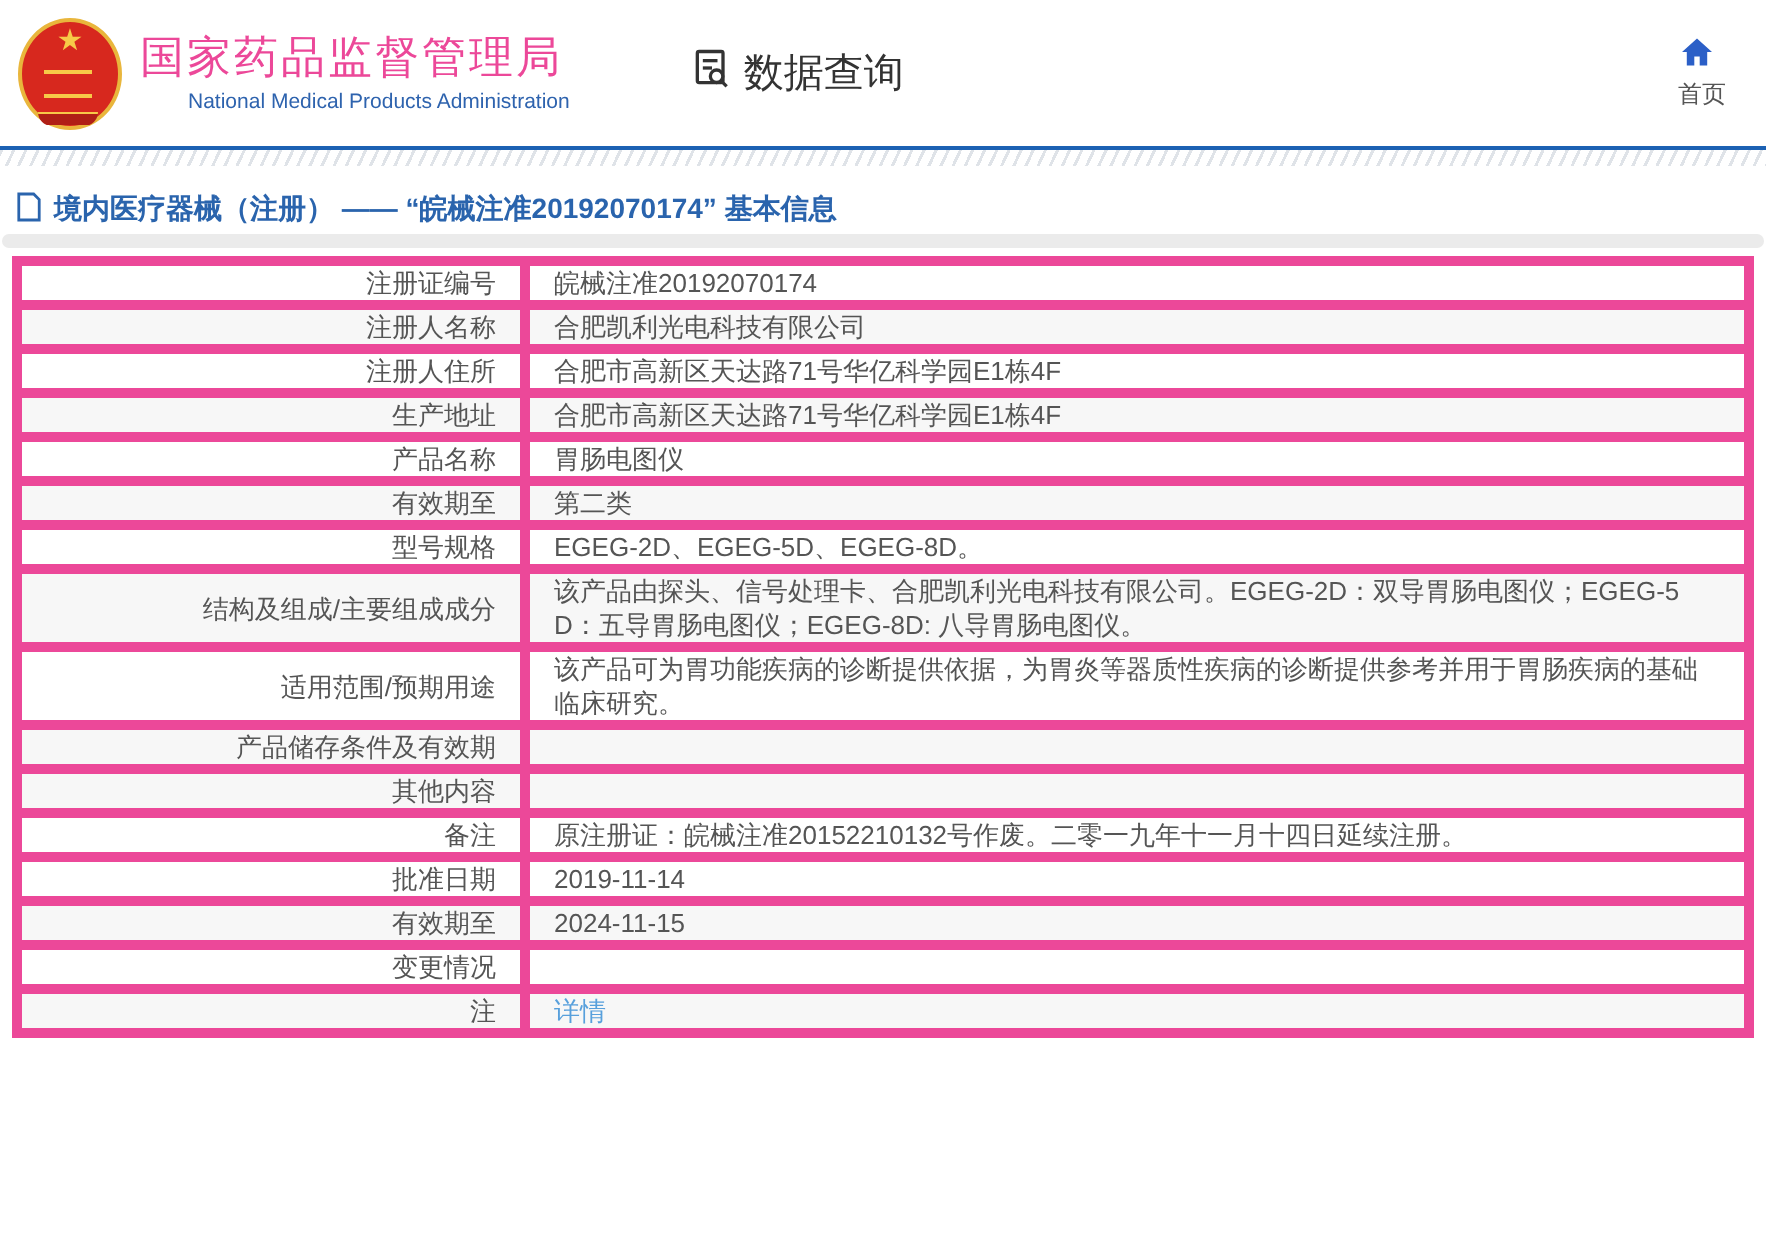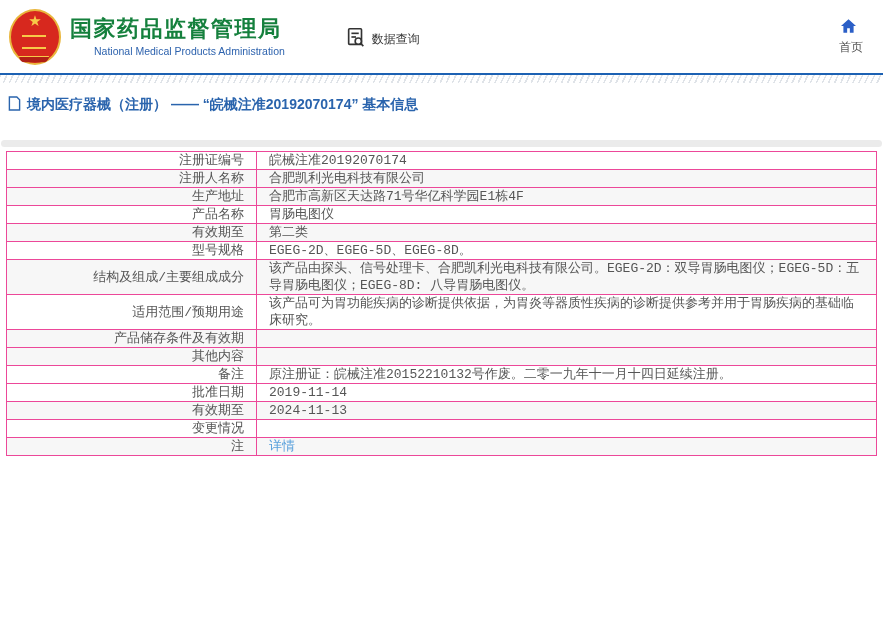--- a/index.html
+++ b/index.html
@@ -9,38 +9,38 @@
     -webkit-font-smoothing:antialiased;
   }
   
   .header{height:73px;display:flex;align-items:center;padding:0 20px 0 9px;box-sizing:border-box;}
   .emblem{width:52px;height:56px;position:relative;flex:0 0 auto;}
   .emblem .disc{position:absolute;inset:0;border-radius:50%;background:#d7281e;border:2px solid #e9b63c;box-sizing:border-box;}
   .emblem .star{position:absolute;top:4px;left:0;right:0;text-align:center;color:#f7c948;font-size:15px;line-height:15px;}
   .emblem .gate{position:absolute;left:13px;top:26px;width:24px;height:10px;border-top:2px solid #f7c948;border-bottom:2px solid #f7c948;}
   .emblem .ribbon{position:absolute;left:10px;bottom:2px;width:30px;height:6px;background:#b01f16;border-radius:0 0 10px 10px;border-top:1px solid #f7c948;}
   .org{margin-left:9px;}
-  .org-zh{font-size:22px;font-weight:bold;color:#15803d;letter-spacing:1.5px;line-height:26px;}
+  .org-zh{font-size:22px;font-weight:normal;color:#ec4899;letter-spacing:1.5px;line-height:26px;}
   .org-en{font-size:10.5px;color:#2e63ae;margin-top:3px;padding-left:24px;}
-  .nav-query{display:flex;align-items:flex-end;gap:5px;margin-left:60px;font-size:12px;color:#333;cursor:pointer;}
+  .nav-query{display:flex;align-items:flex-start;gap:5px;margin-left:60px;font-size:20px;color:#333;cursor:pointer;}
   .nav-query svg{display:block;}
   .top-links{margin-left:auto;display:flex;gap:30px;}
   .top-link{display:flex;flex-direction:column;gap:4px;font-size:12px;color:#555;cursor:pointer;}
   .top-link svg{display:block;}
   
   .blue-line{height:2px;background:#1c61b3;}
   .hatch{height:8px;background:repeating-linear-gradient(115deg,#dfe3e8 0 1.5px,#ffffff 1.5px 5.5px);}
   
-  .title-row{display:flex;align-items:center;gap:6px;padding:13px 8px 26px;font-size:14px;font-weight:600;color:#2a64ad;}
+  .title-row{display:flex;align-items:center;gap:6px;padding:13px 8px 3px;font-size:14px;font-weight:600;color:#2a64ad;}
   .title-row svg{flex:0 0 auto;}
   .gray-strip{height:7px;background:#ebebeb;border-radius:4px;margin:0 1px;}
   
   .table-wrap{margin:4px 6px 0;}
   table{width:100%;border-collapse:collapse;font-size:13px;color:#555;table-layout:fixed;}
-  td{border:1px solid #ec4899;padding:0 12px;line-height:17px;vertical-align:middle;word-break:break-all;font-family:Liberation Mono, monospace;}
+  td{border:5px solid #ec4899;padding:0 12px;line-height:17px;vertical-align:middle;word-break:break-all;}
   td.label{width:225px;text-align:right;}
   tr.alt{background:#f7f7f7;}
   td.value a{color:#58a0dc;text-decoration:none;}
 </style>
 </head>
 <body>
 
 <div class="header">
   <div class="emblem">
     <div class="disc"></div>
@@ -96,20 +96,24 @@
   <table>
     <tbody>
         <tr>
           <td class="label">注册证编号</td>
           <td class="value">皖械注准20192070174</td>
         </tr>
         <tr class="alt">
           <td class="label">注册人名称</td>
           <td class="value">合肥凯利光电科技有限公司</td>
         </tr>
+        <tr>
+          <td class="label">注册人住所</td>
+          <td class="value">合肥市高新区天达路71号华亿科学园E1栋4F</td>
+        </tr>
         <tr class="alt">
           <td class="label">生产地址</td>
           <td class="value">合肥市高新区天达路71号华亿科学园E1栋4F</td>
         </tr>
         <tr>
           <td class="label">产品名称</td>
           <td class="value">胃肠电图仪</td>
         </tr>
         <tr class="alt">
           <td class="label">有效期至</td>
@@ -138,21 +142,21 @@
         <tr>
           <td class="label">备注</td>
           <td class="value">原注册证：皖械注准20152210132号作废。二零一九年十一月十四日延续注册。</td>
         </tr>
         <tr>
           <td class="label">批准日期</td>
           <td class="value">2019-11-14</td>
         </tr>
         <tr class="alt">
           <td class="label">有效期至</td>
-          <td class="value">2024-11-13</td>
+          <td class="value">2024-11-15</td>
         </tr>
         <tr>
           <td class="label">变更情况</td>
           <td class="value"></td>
         </tr>
         <tr class="alt">
           <td class="label">注</td>
           <td class="value"><a href="#">详情</a></td>
         </tr>
       </tbody>

